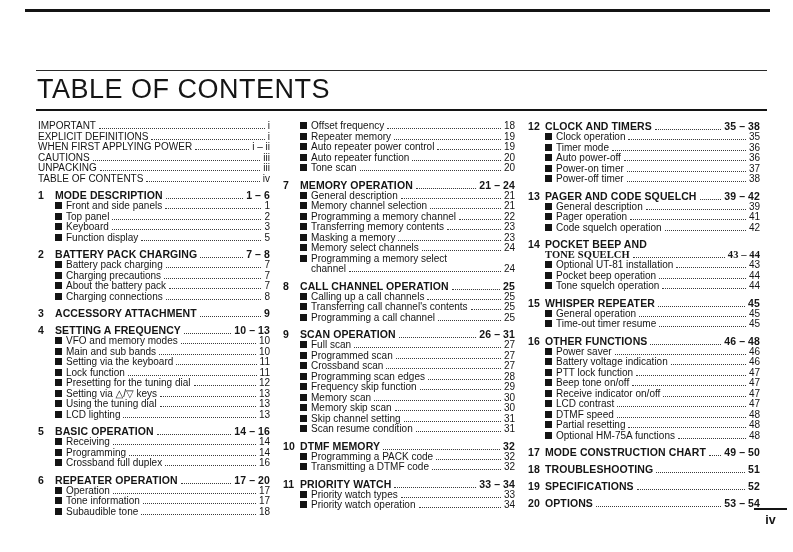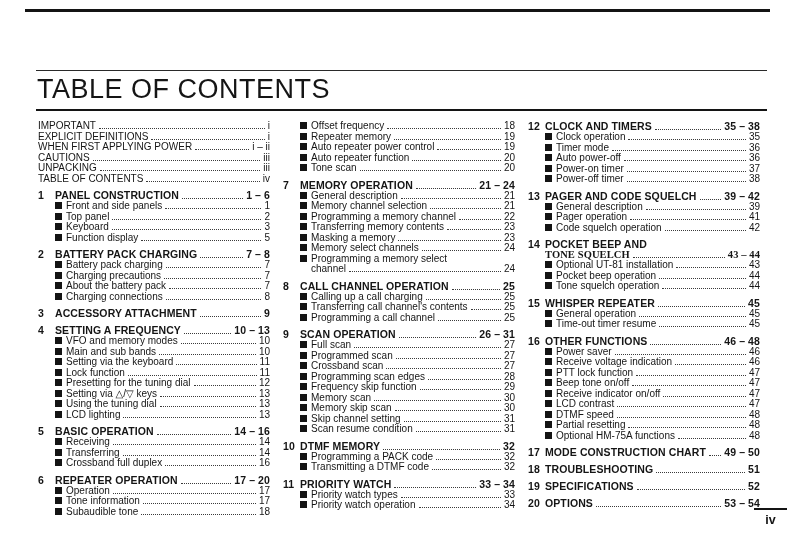--- a/index.html
+++ b/index.html
@@ -76,21 +76,21 @@
         </div>
         <div class="row">
           <span class="label">TABLE OF CONTENTS</span>
           <span class="leader"></span>
           <span class="pg">iv</span>
         </div>
       </div>
       <div class="block">
         <div class="row heading">
           <span class="num">1</span>
-          <span class="label">PANEL CONSTRUCTION</span>
+          <span class="label">MODE DESCRIPTION</span>
           <span class="leader"></span>
           <span class="pg">1 – 6</span>
         </div>
         <div class="row indent-item">
           <span class="bullet"></span>
           <span class="label">Front and side panels</span>
           <span class="leader"></span>
           <span class="pg">1</span>
         </div>
         <div class="row indent-item">
@@ -216,21 +216,21 @@
           <span class="pg">14 – 16</span>
         </div>
         <div class="row indent-item">
           <span class="bullet"></span>
           <span class="label">Receiving</span>
           <span class="leader"></span>
           <span class="pg">14</span>
         </div>
         <div class="row indent-item">
           <span class="bullet"></span>
-          <span class="label">Transferring</span>
+          <span class="label">Programming</span>
           <span class="leader"></span>
           <span class="pg">14</span>
         </div>
         <div class="row indent-item">
           <span class="bullet"></span>
           <span class="label">Crossband full duplex</span>
           <span class="leader"></span>
           <span class="pg">16</span>
         </div>
       </div>
@@ -349,21 +349,21 @@
       </div>
       <div class="block">
         <div class="row heading">
           <span class="num">8</span>
           <span class="label">CALL CHANNEL OPERATION</span>
           <span class="leader"></span>
           <span class="pg">25</span>
         </div>
         <div class="row indent-item">
           <span class="bullet"></span>
-          <span class="label">Calling up a call charging</span>
+          <span class="label">Calling up a call channels</span>
           <span class="leader"></span>
           <span class="pg">25</span>
         </div>
         <div class="row indent-item">
           <span class="bullet"></span>
           <span class="label">Transferring call channel's contents</span>
           <span class="leader"></span>
           <span class="pg">25</span>
         </div>
         <div class="row indent-item">
@@ -598,21 +598,21 @@
           <span class="pg">46 – 48</span>
         </div>
         <div class="row indent-item">
           <span class="bullet"></span>
           <span class="label">Power saver</span>
           <span class="leader"></span>
           <span class="pg">46</span>
         </div>
         <div class="row indent-item">
           <span class="bullet"></span>
-          <span class="label">Receive voltage indication</span>
+          <span class="label">Battery voltage indication</span>
           <span class="leader"></span>
           <span class="pg">46</span>
         </div>
         <div class="row indent-item">
           <span class="bullet"></span>
           <span class="label">PTT lock function</span>
           <span class="leader"></span>
           <span class="pg">47</span>
         </div>
         <div class="row indent-item">

